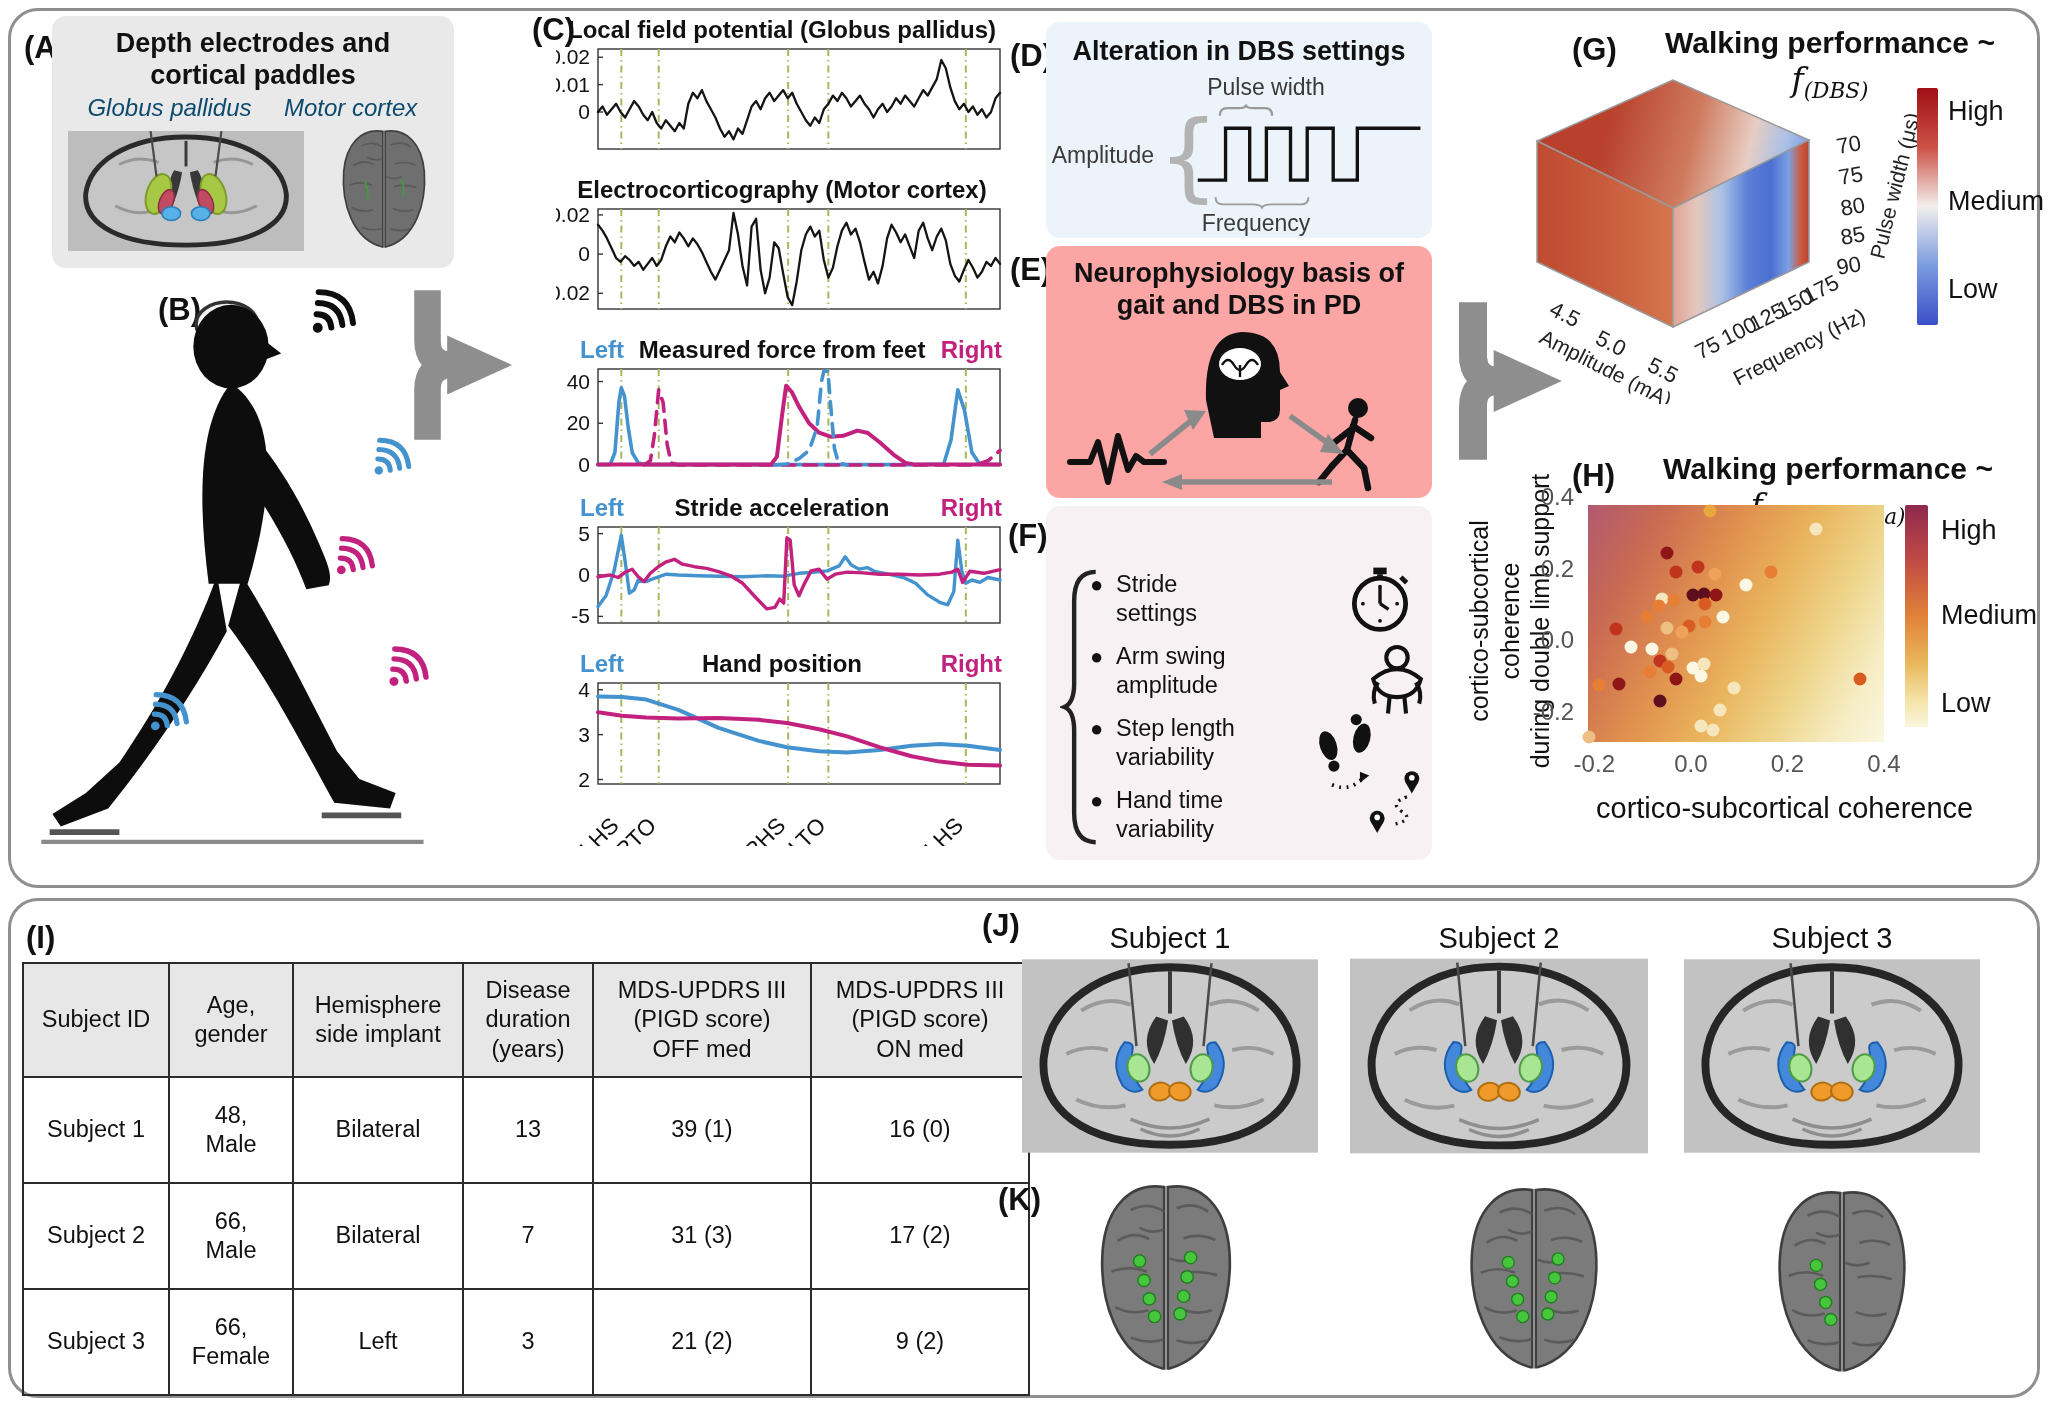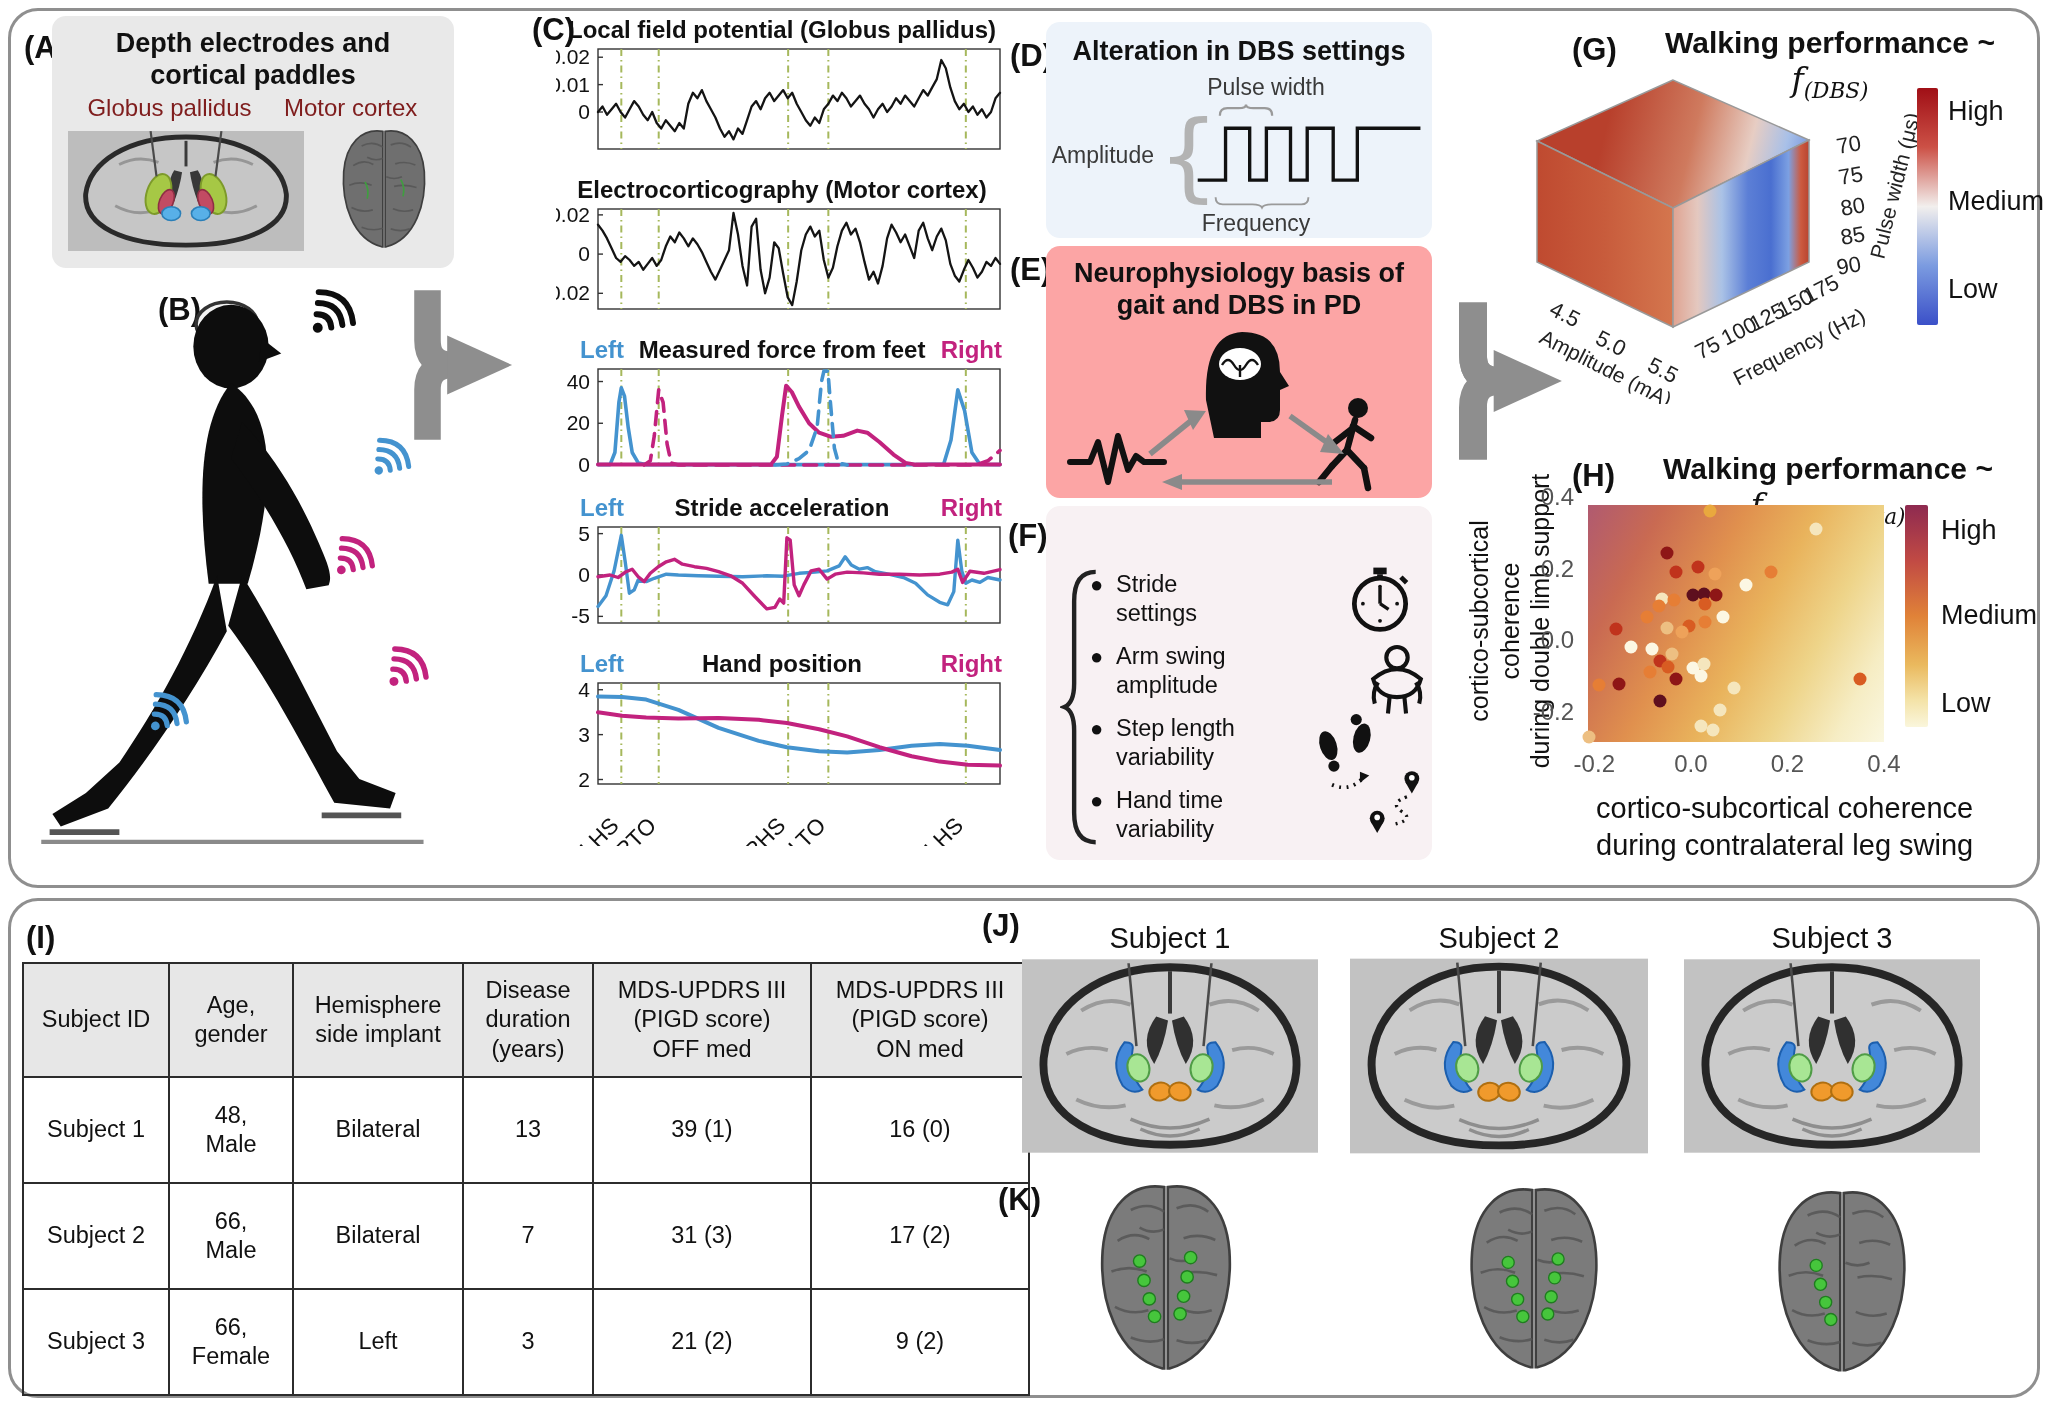--- a/index.html
+++ b/index.html
@@ -3,21 +3,21 @@
 <meta charset="utf-8">
 <style>
   html,body{margin:0;padding:0;background:#ffffff;}
   #stage{position:relative;width:2048px;height:1401px;background:#fff;
          font-family:"Liberation Sans","DejaVu Sans",sans-serif;color:#111;overflow:hidden;}
   .abs{position:absolute;}
   .panel-box{position:absolute;border:3px solid #8f8f8f;border-radius:30px;background:#fff;}
   .plabel{position:absolute;font-weight:bold;font-size:31px;color:#111;}
   .softbox{position:absolute;border-radius:14px;}
   .boxtitle{font-weight:bold;font-size:27px;text-align:center;line-height:1.18;color:#111;}
-  .caption{font-size:24px;color:#7f1d1d;}
+  .caption{font-size:24px;color:#0c4a6e;font-style:italic;}
   .c-title{position:absolute;left:556px;width:452px;text-align:center;font-weight:bold;font-size:24px;}
   .c-title .lft{position:absolute;left:24px;color:#4493cf;}
   .c-title .rgt{position:absolute;right:6px;color:#c2227e;}
   .c-svg{position:absolute;left:556px;width:452px;}
   .bullet-item{position:absolute;left:70px;width:200px;font-size:23.5px;line-height:1.22;}
   .bullet-item .dot{position:absolute;left:-26px;top:2px;font-size:22px;}
   .tbl{border-collapse:collapse;font-size:23.5px;}
   .tbl td,.tbl th{border:2.6px solid #2c2c2c;text-align:center;vertical-align:middle;
       white-space:pre-line;padding:4px 8px;font-weight:normal;line-height:1.25;}
   .tbl th{background:#e7e7e7;}
@@ -476,21 +476,21 @@
       <div class="hdot" style="left: 125.1px; top: 225.2px; background: rgb(245, 230, 189);"></div>
       <div class="hdot" style="left: 1.4px; top: 231.6px; background: rgb(237, 191, 130);"></div>
     </div>
   <div class="abs" id="h-xticks" style="left:1588px;top:748px;width:296px;height:32px;">
       <span class="tick-lbl" style="left: 6.3px; top: 2px; transform: translateX(-50%);">-0.2</span>
       <span class="tick-lbl" style="left: 102.9px; top: 2px; transform: translateX(-50%);">0.0</span>
       <span class="tick-lbl" style="left: 199.4px; top: 2px; transform: translateX(-50%);">0.2</span>
       <span class="tick-lbl" style="left: 296px; top: 2px; transform: translateX(-50%);">0.4</span>
     </div>
   <div class="abs" style="left:1596px;top:790px;width:420px;font-size:29px;line-height:1.28;">
-    <span>cortico-subcortical coherence</span><br><span>during contralateral leg swing</span>
+    <span>cortico-subcortical coherence</span><br>
   </div>
   <div class="abs" style="left:1905px;top:505px;width:23px;height:222px;border-radius:2px;
        background:linear-gradient(to bottom,#8e2a50 0%,#c14a44 25%,#e08238 50%,#eab95e 72%,#f4e3a8 88%,#faf6dc 100%);"></div>
   <div class="cb-label" style="left:1941px;top:515px;">High</div>
   <div class="cb-label" style="left:1941px;top:600px;">Medium</div>
   <div class="cb-label" style="left:1941px;top:688px;">Low</div>
 
   <div class="panel-box" style="left:8px;top:898px;width:2026px;height:494px;"></div>
 
   <div class="plabel" style="left:26px;top:920px;">(I)</div>

